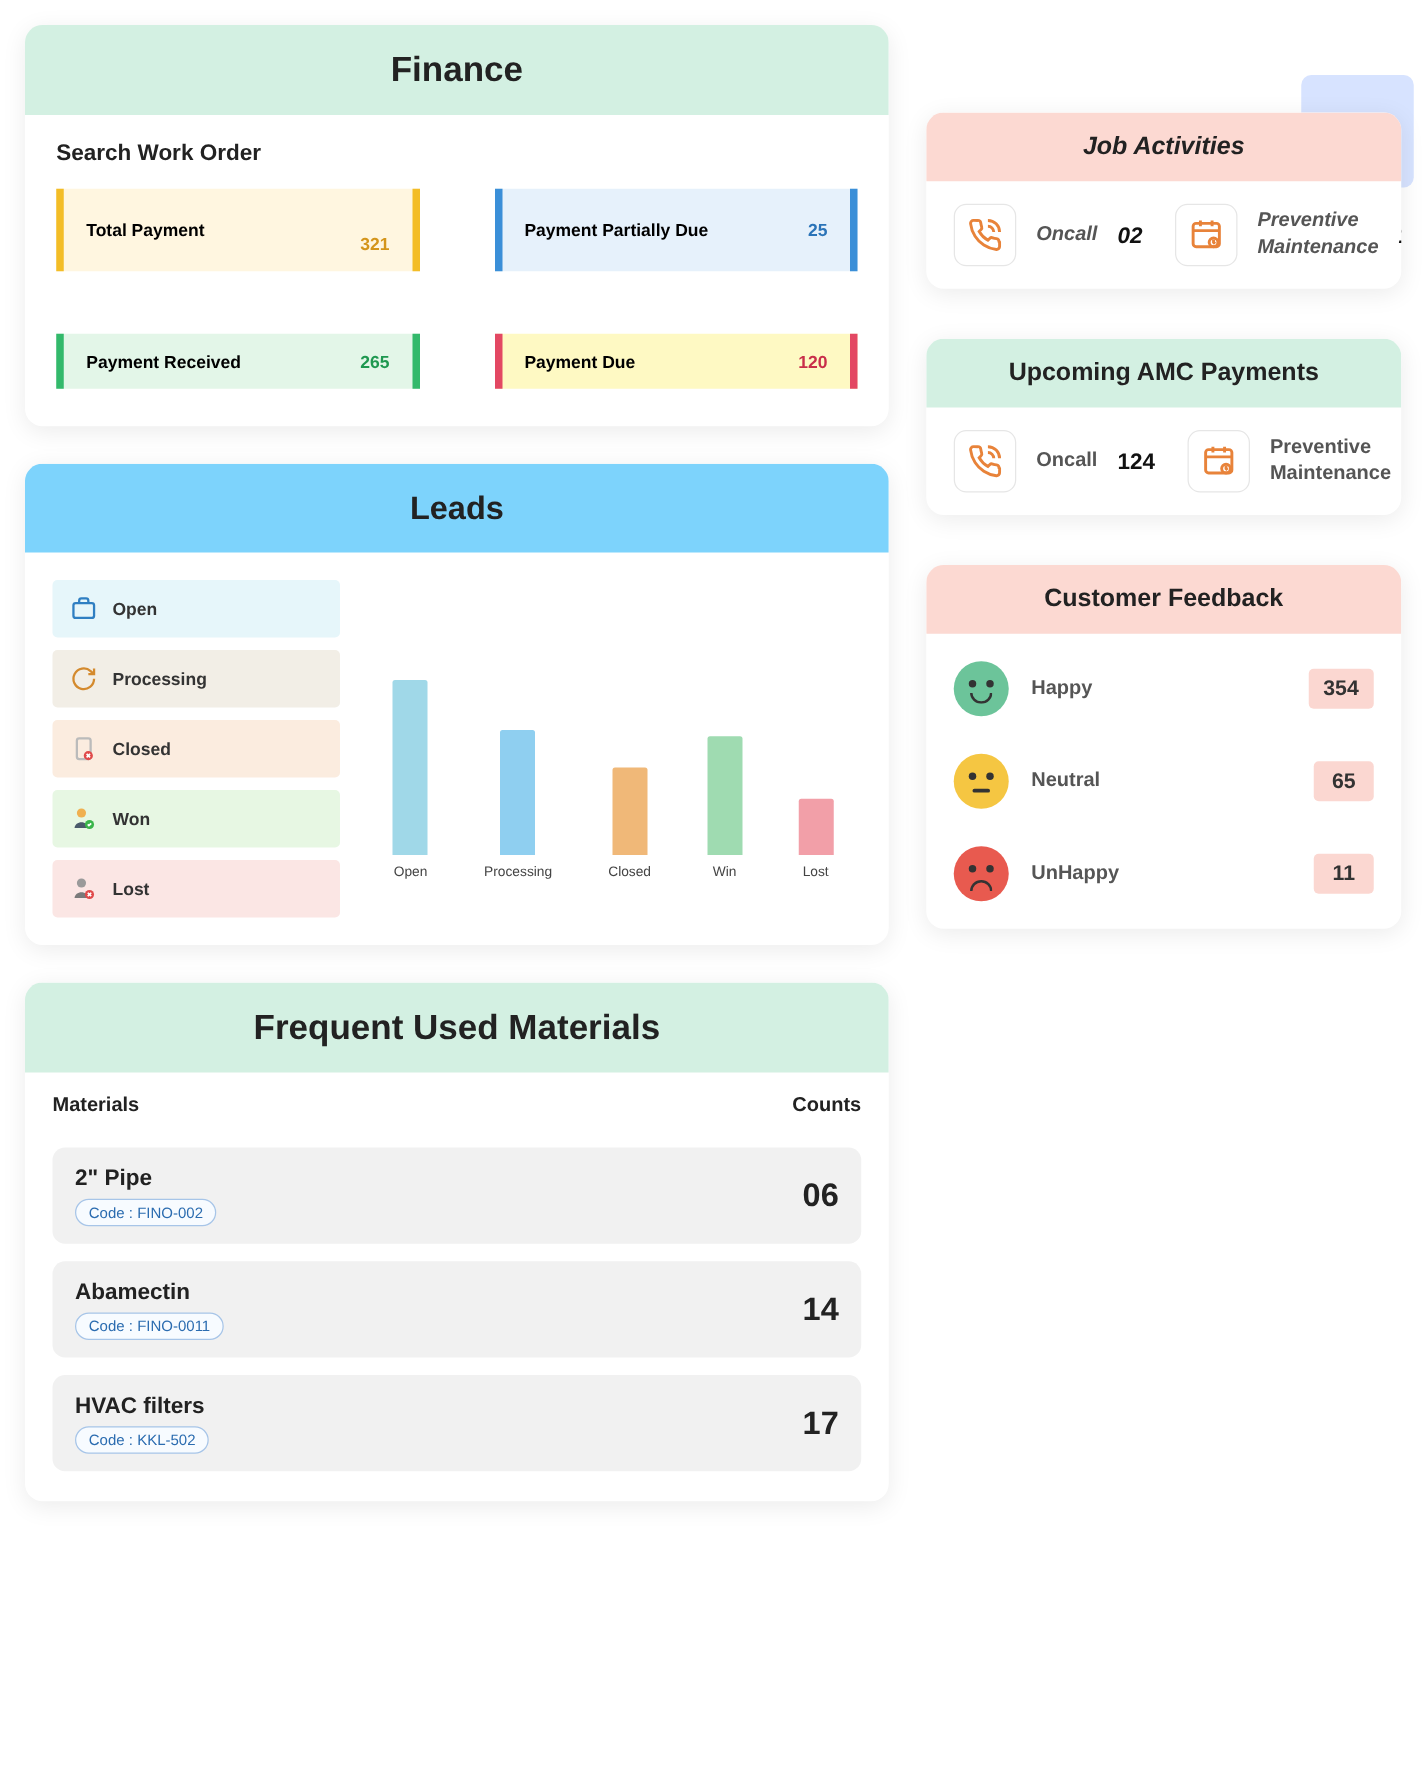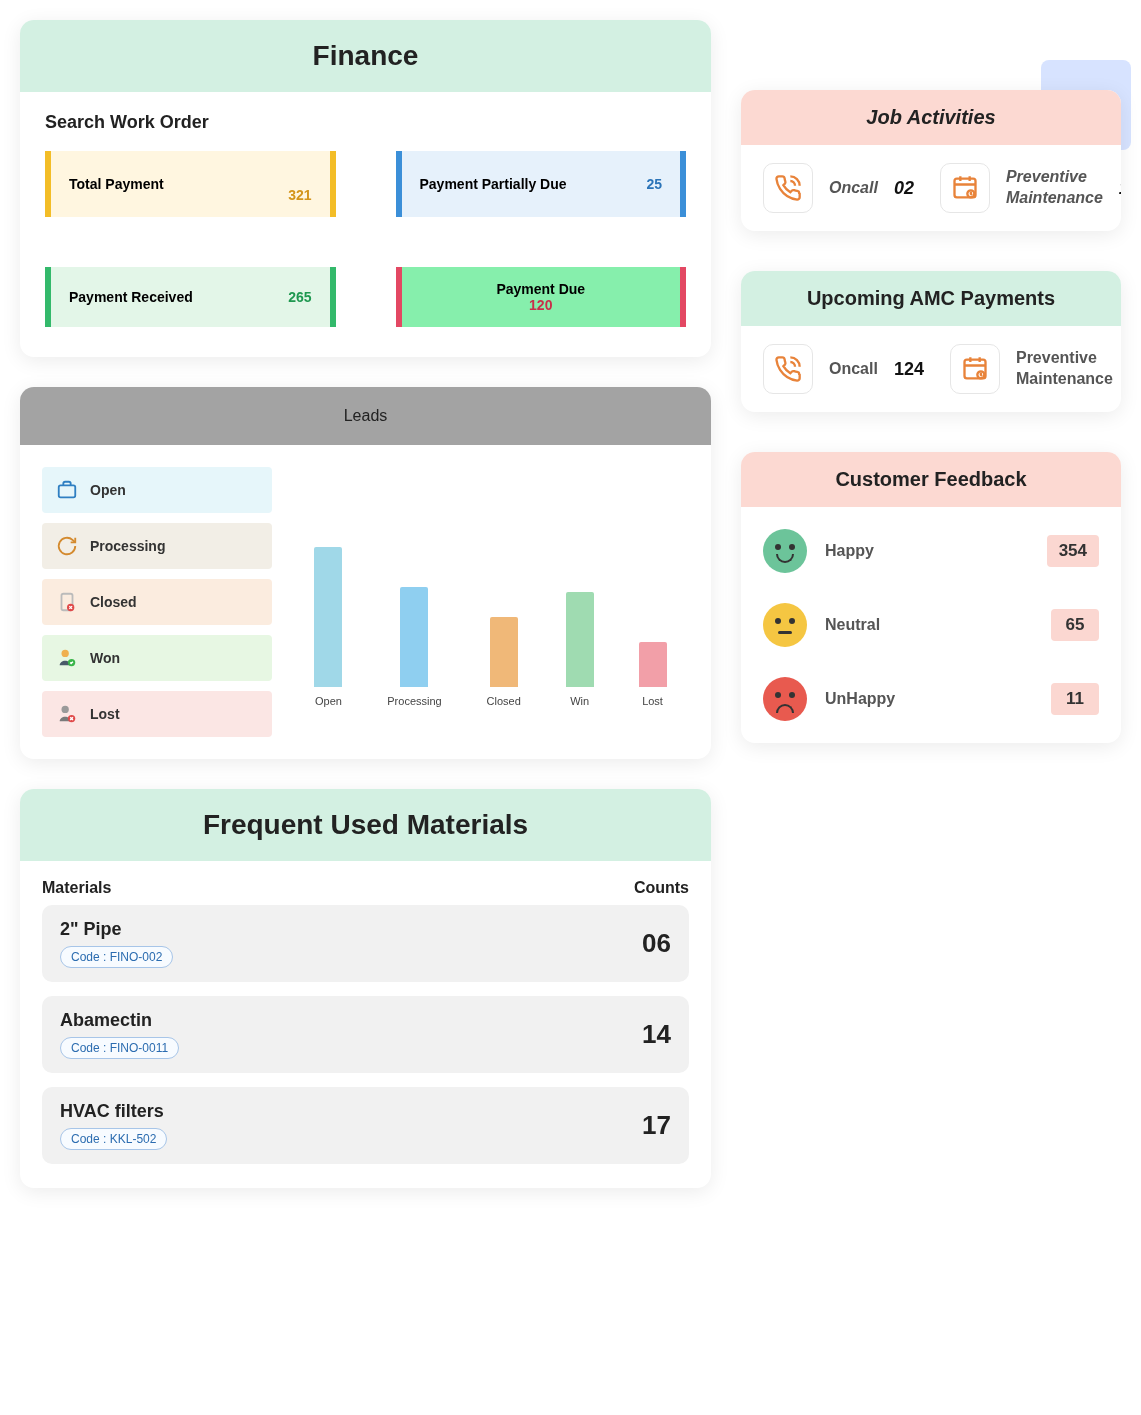--- a/index.html
+++ b/index.html
@@ -3,33 +3,33 @@
 <meta charset="utf-8">
 <style>
 * { box-sizing: border-box; margin: 0; padding: 0; font-family: 'Segoe UI', Arial, sans-serif; }
 body { background: #fff; padding: 20px; width: 1141px; }
 .layout { display: flex; gap: 30px; }
 .col-left { flex: 1; display: flex; flex-direction: column; gap: 30px; }
 .col-right { width: 380px; display: flex; flex-direction: column; gap: 40px; }
 
 .card { background: #fff; border-radius: 14px; box-shadow: 0 4px 20px rgba(0,0,0,0.08); overflow: hidden; }
 .card-header-green { background: #d3f0e2; text-align: center; padding: 20px; font-size: 28px; font-weight: 700; color: #222; }
-.card-header-pink { background: #a3a3a3; text-align: center; padding: 20px; font-size: 16px; font-weight: 400; color: #222; }
+.card-header-pink { background: #7dd3fc; text-align: center; padding: 20px; font-size: 26px; font-weight: 700; color: #222; }
 .card-header-pink-sm { background: #fcd9d2; text-align: center; padding: 16px; font-size: 20px; font-weight: 700; color: #222; }
 .card-header-green-sm { background: #d3f0e2; text-align: center; padding: 16px; font-size: 20px; font-weight: 700; color: #222; }
 
 
 .fin-body { padding: 20px 25px 30px; }
 .fin-sub { font-weight: 700; font-size: 18px; color: #222; margin-bottom: 18px; }
 .fin-grid { display: grid; grid-template-columns: 1fr 1fr; gap: 50px 60px; }
 .fin-tile { display: flex; justify-content: space-between; align-items: center; padding: 14px 18px; border-left: 6px solid; border-right: 6px solid; font-size: 14px; font-weight: 600; }
 .fin-yellow { background: #fff6e0; border-color: #f3bd27; }
 .fin-blue { background: #e6f1fb; border-color: #3b8fd8; }
 .fin-green { background: #e3f6e8; border-color: #33b96b; }
-.fin-red { background: #86efac; border-color: #e34863; flex-direction: column; }
+.fin-red { background: #fef9c3; border-color: #e34863; }
 .fin-val-y { color: #d4951b; font-weight: 700; margin-top: 22px; }
 .fin-val-b { color: #2b74b8; font-weight: 700; }
 .fin-val-g { color: #1f9850; font-weight: 700; }
 .fin-val-r { color: #c92f4a; font-weight: 700; }
 
 
 .leads-body { display: flex; padding: 22px; gap: 20px; }
 .lead-list { display: flex; flex-direction: column; gap: 10px; width: 230px; }
 .lead-item { display: flex; align-items: center; gap: 12px; padding: 12px 14px; border-radius: 4px; font-weight: 700; font-size: 14px; color: #333; }
 .l-open { background: #e6f6fa; }
@@ -38,21 +38,21 @@
 .l-won { background: #e7f7e3; }
 .l-lost { background: #fbe6e4; }
 .lead-ico { width: 22px; height: 22px; display: flex; align-items: center; justify-content: center; }
 .chart { flex: 1; display: flex; align-items: flex-end; justify-content: space-around; padding: 10px 0 0; height: 240px; }
 .chart-col { display: flex; flex-direction: column; align-items: center; gap: 8px; }
 .bar { width: 28px; border-radius: 2px 2px 0 0; }
 .bar-lbl { font-size: 11px; color: #444; }
 
 
 .mat-body { padding: 18px 22px 10px; }
-.mat-head { display: flex; justify-content: space-between; font-weight: 700; font-size: 16px; color: #222; margin-bottom: 8px; }
+.mat-head { display: flex; justify-content: space-between; font-weight: 700; font-size: 16px; color: #222; margin-bottom: 24px; }
 .mat-row { background: #f1f1f1; border-radius: 10px; padding: 14px 18px; display: flex; justify-content: space-between; align-items: center; margin-bottom: 14px; }
 .mat-name { font-weight: 700; font-size: 18px; color: #222; }
 .mat-code { display: inline-block; margin-top: 6px; font-size: 12px; color: #2b6cb0; border: 1px solid #a7c5e8; border-radius: 12px; padding: 3px 10px; background: #f7fbff; }
 .mat-count { font-size: 26px; font-weight: 700; color: #222; }
 
 
 .deco-square { width: 90px; height: 90px; background: #d7e3ff; border-radius: 8px; position: absolute; right: -10px; top: -30px; z-index: -1; }
 .right-card-wrap { position: relative; font-style: italic; }
 .act-body { padding: 18px 22px; display: flex; flex-direction: row; gap: 26px; }
 .act-row { display: flex; align-items: center; gap: 16px; }

